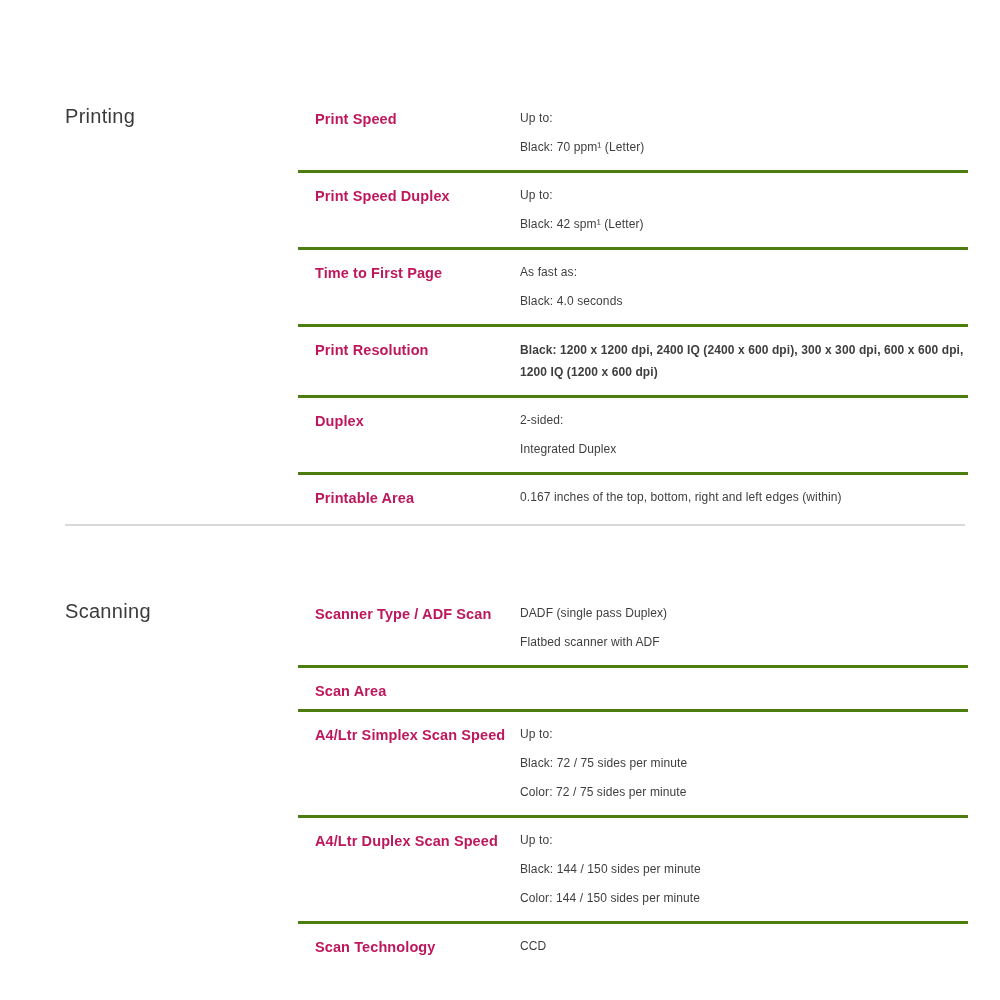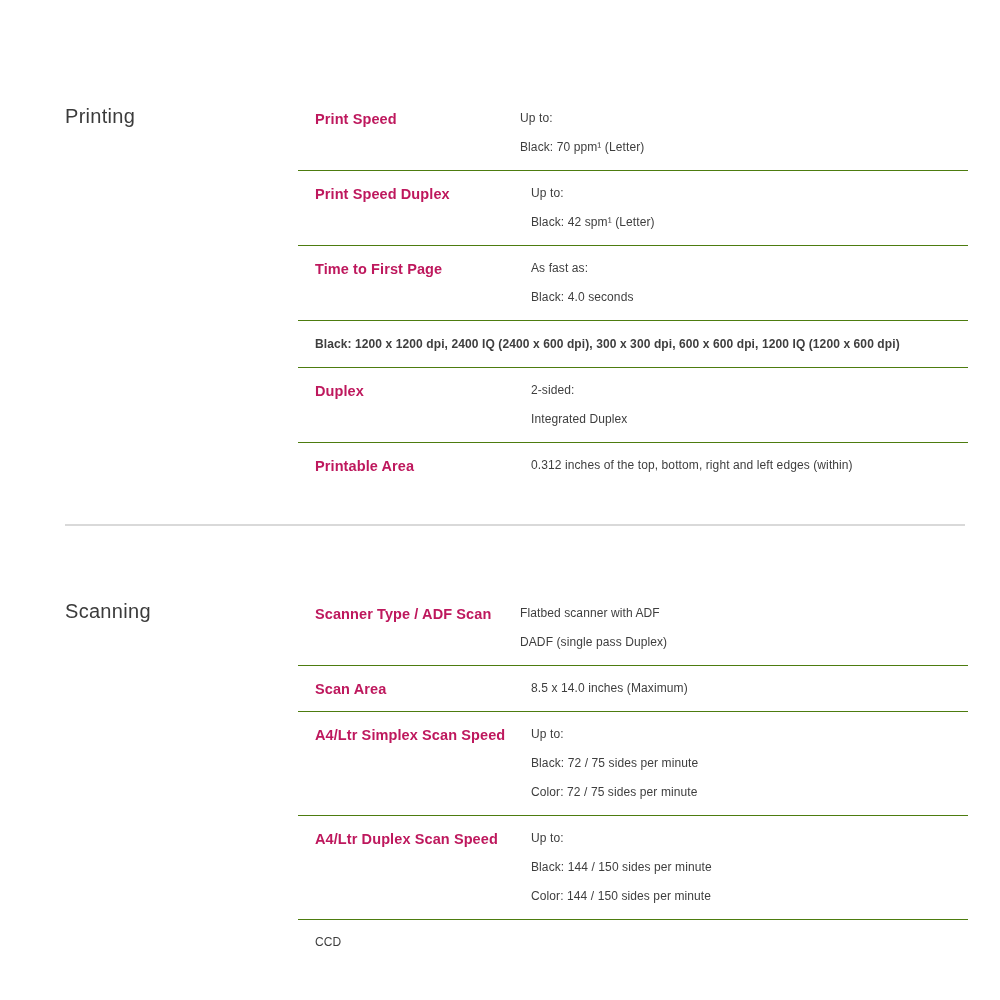--- a/index.html
+++ b/index.html
@@ -33,21 +33,21 @@
     letter-spacing: 0.3px;
   }
 
   .spec-table { flex: 1 1 auto; width: 670px; }
 
   .spec-row {
     display: flex;
     align-items: flex-start;
     padding: 8px 0 8px 17px;
   }
-  .spec-row + .spec-row { border-top: 1px solid #4d7c0f; gap: 11px; }
+  .spec-row + .spec-row { border-top: 3px solid #4d7c0f; }
 
   .row-label {
     flex: 0 0 205px;
     width: 205px;
     font-size: 14.5px;
     font-weight: 700;
     color: #be185d;
     line-height: 20px;
     padding-top: 5px;
     padding-right: 14px;
@@ -99,62 +99,60 @@
 
       <div class="spec-row">
         <div class="row-label">Time to First Page</div>
         <div class="row-value">
           <div class="value-line">As fast as:</div>
           <div class="value-line">Black: 4.0 seconds</div>
         </div>
       </div>
 
       <div class="spec-row">
+        <div class="row-label">Print Resolution</div>
         <div class="row-value">
           <div class="value-line para">Black: 1200 x 1200 dpi, 2400 IQ (2400 x 600 dpi), 300 x 300 dpi, 600 x 600 dpi, 1200 IQ (1200 x 600 dpi)</div>
         </div>
       </div>
 
       <div class="spec-row">
         <div class="row-label">Duplex</div>
         <div class="row-value">
           <div class="value-line">2-sided:</div>
           <div class="value-line">Integrated Duplex</div>
         </div>
       </div>
 
       <div class="spec-row">
         <div class="row-label">Printable Area</div>
         <div class="row-value">
-          <div class="value-line">0.312 inches of the top, bottom, right and left edges (within)</div>
+          <div class="value-line">0.167 inches of the top, bottom, right and left edges (within)</div>
         </div>
       </div>
 
     </div>
   </div>
 
   <div class="section-divider"></div>
 
   <div class="spec-section scanning">
     <div class="section-title">Scanning</div>
     <div class="spec-table">
 
       <div class="spec-row">
         <div class="row-label">Scanner Type / ADF Scan</div>
         <div class="row-value">
+          <div class="value-line">DADF (single pass Duplex)</div>
           <div class="value-line">Flatbed scanner with ADF</div>
-          <div class="value-line">DADF (single pass Duplex)</div>
         </div>
       </div>
 
       <div class="spec-row">
         <div class="row-label">Scan Area</div>
-        <div class="row-value">
-          <div class="value-line">8.5 x 14.0 inches (Maximum)</div>
-        </div>
       </div>
 
       <div class="spec-row">
         <div class="row-label">A4/Ltr Simplex Scan Speed</div>
         <div class="row-value">
           <div class="value-line">Up to:</div>
           <div class="value-line">Black: 72 / 75 sides per minute</div>
           <div class="value-line">Color: 72 / 75 sides per minute</div>
         </div>
       </div>
@@ -162,20 +160,21 @@
       <div class="spec-row">
         <div class="row-label">A4/Ltr Duplex Scan Speed</div>
         <div class="row-value">
           <div class="value-line">Up to:</div>
           <div class="value-line">Black: 144 / 150 sides per minute</div>
           <div class="value-line">Color: 144 / 150 sides per minute</div>
         </div>
       </div>
 
       <div class="spec-row">
+        <div class="row-label">Scan Technology</div>
         <div class="row-value">
           <div class="value-line">CCD</div>
         </div>
       </div>
 
     </div>
   </div>
 
 </div>
 

